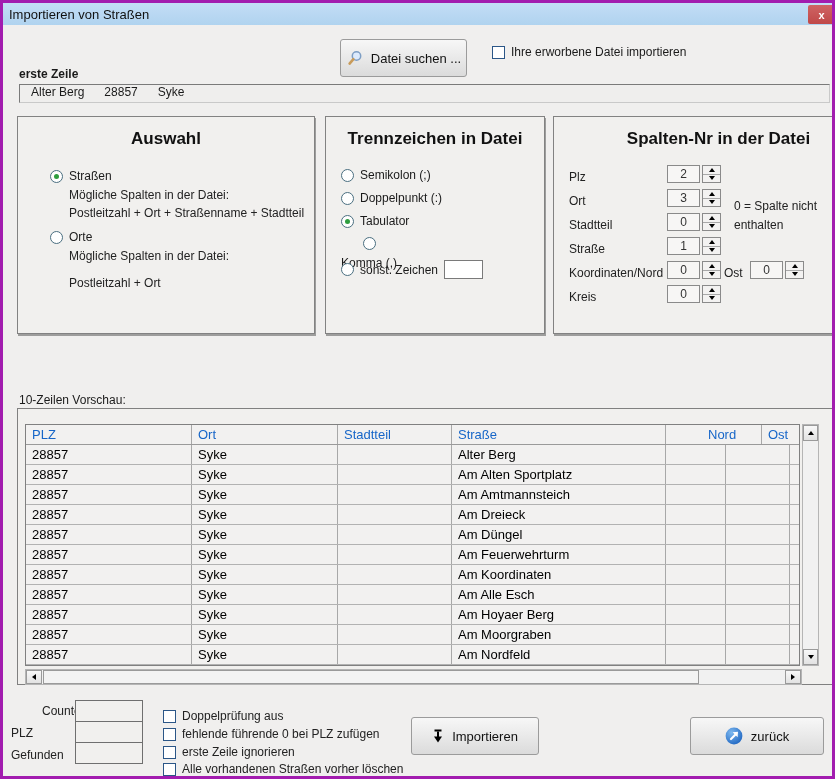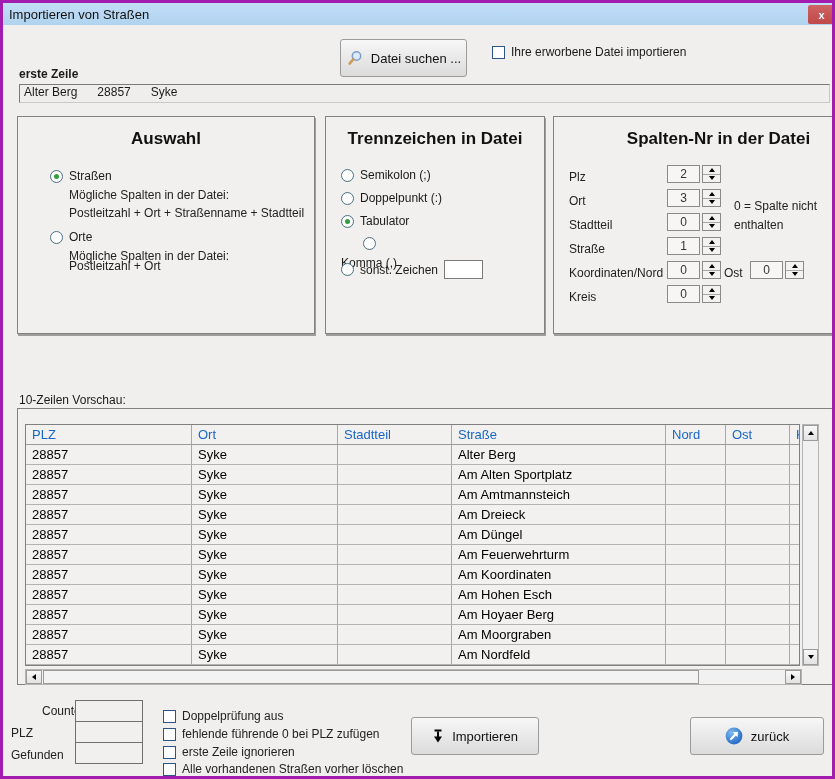--- a/index.html
+++ b/index.html
@@ -91,36 +91,36 @@
     </span>
     <span>Datei suchen ...</span>
   </div>
 
   <div class="g-row" style="left:489px; top:42px; position:absolute;">
     <span class="cb"></span>
     <span>Ihre erworbene Datei importieren</span>
   </div>
 
   <div style="position:absolute; left:16px; top:64px; font-weight:bold;">erste Zeile</div>
-  <div class="sunken" style="position:absolute; left:16px; top:81px; width:811px; height:19px; line-height:15px; padding-left:4px; white-space:pre; overflow:hidden;">Alter Berg      28857      Syke</div>
+  <div class="sunken" style="position:absolute; left:16px; top:81px; width:811px; height:19px; line-height:15px; padding-left:11px; white-space:pre; overflow:hidden;">Alter Berg      28857      Syke</div>
 
   <div class="groupbox" style="left:14px; width:298px;">
     <div class="group-title">Auswahl</div>
     <div class="g-row" style="left:32px; top:52px;">
       <span class="radio selected"></span>
       <span>Straßen</span>
     </div>
     <div class="g-text" style="left:51px; top:71px;">Mögliche Spalten in der Datei:</div>
     <div class="g-text" style="left:51px; top:89px;">Postleitzahl + Ort + Straßenname + Stadtteil</div>
     <div class="g-row" style="left:32px; top:113px;">
       <span class="radio"></span>
       <span>Orte</span>
     </div>
     <div class="g-text" style="left:51px; top:132px;">Mögliche Spalten in der Datei:</div>
-    <div class="g-text" style="left:51px; top:142px;">Postleitzahl + Ort</div>
+    <div class="g-text" style="left:51px; top:159px;">Postleitzahl + Ort</div>
   </div>
 
   <div class="groupbox" style="left:322px; width:220px;">
     <div class="group-title">Trennzeichen in Datei</div>
     <div class="g-row" style="left:15px; top:51px;">
       <span class="radio"></span>
       <span>Semikolon (;)</span>
     </div>
     <div class="g-row" style="left:15px; top:74px;">
       <span class="radio"></span>
@@ -241,21 +241,21 @@
   <div style="position:absolute; left:16px; top:390px;">10-Zeilen Vorschau:</div>
 
   <div class="table-outer">
     <div class="grid-wrap">
       <div class="grid">
         <div class="grid-header">
             <div class="cell" style="width: 166px;">PLZ</div>
             <div class="cell" style="width: 146px;">Ort</div>
             <div class="cell" style="width: 114px;">Stadtteil</div>
             <div class="cell" style="width: 214px;">Straße</div>
-            <div class="cell" style="width: 60px;">Nord</div>
+            <div class="cell" style="width: 60px; margin-left: 36px;">Nord</div>
             <div class="cell" style="width: 64px;">Ost</div>
             <div class="cell" style="width: 14px;">K</div>
           </div>
         <div>
             <div class="grid-row">
               <div class="cell" style="width: 166px;">28857</div>
               <div class="cell" style="width: 146px;">Syke</div>
               <div class="cell" style="width: 114px;"></div>
               <div class="cell" style="width: 214px;">Alter Berg</div>
               <div class="cell" style="width: 60px;"></div>
@@ -313,21 +313,21 @@
               <div class="cell" style="width: 114px;"></div>
               <div class="cell" style="width: 214px;">Am Koordinaten</div>
               <div class="cell" style="width: 60px;"></div>
               <div class="cell" style="width: 64px;"></div>
               <div class="cell" style="width: 14px;"></div>
             </div>
             <div class="grid-row">
               <div class="cell" style="width: 166px;">28857</div>
               <div class="cell" style="width: 146px;">Syke</div>
               <div class="cell" style="width: 114px;"></div>
-              <div class="cell" style="width: 214px;">Am Hohen Esch</div>
+              <div class="cell" style="width: 214px;">Am Alle Esch</div>
               <div class="cell" style="width: 60px;"></div>
               <div class="cell" style="width: 64px;"></div>
               <div class="cell" style="width: 14px;"></div>
             </div>
             <div class="grid-row">
               <div class="cell" style="width: 166px;">28857</div>
               <div class="cell" style="width: 146px;">Syke</div>
               <div class="cell" style="width: 114px;"></div>
               <div class="cell" style="width: 214px;">Am Hoyaer Berg</div>
               <div class="cell" style="width: 60px;"></div>

